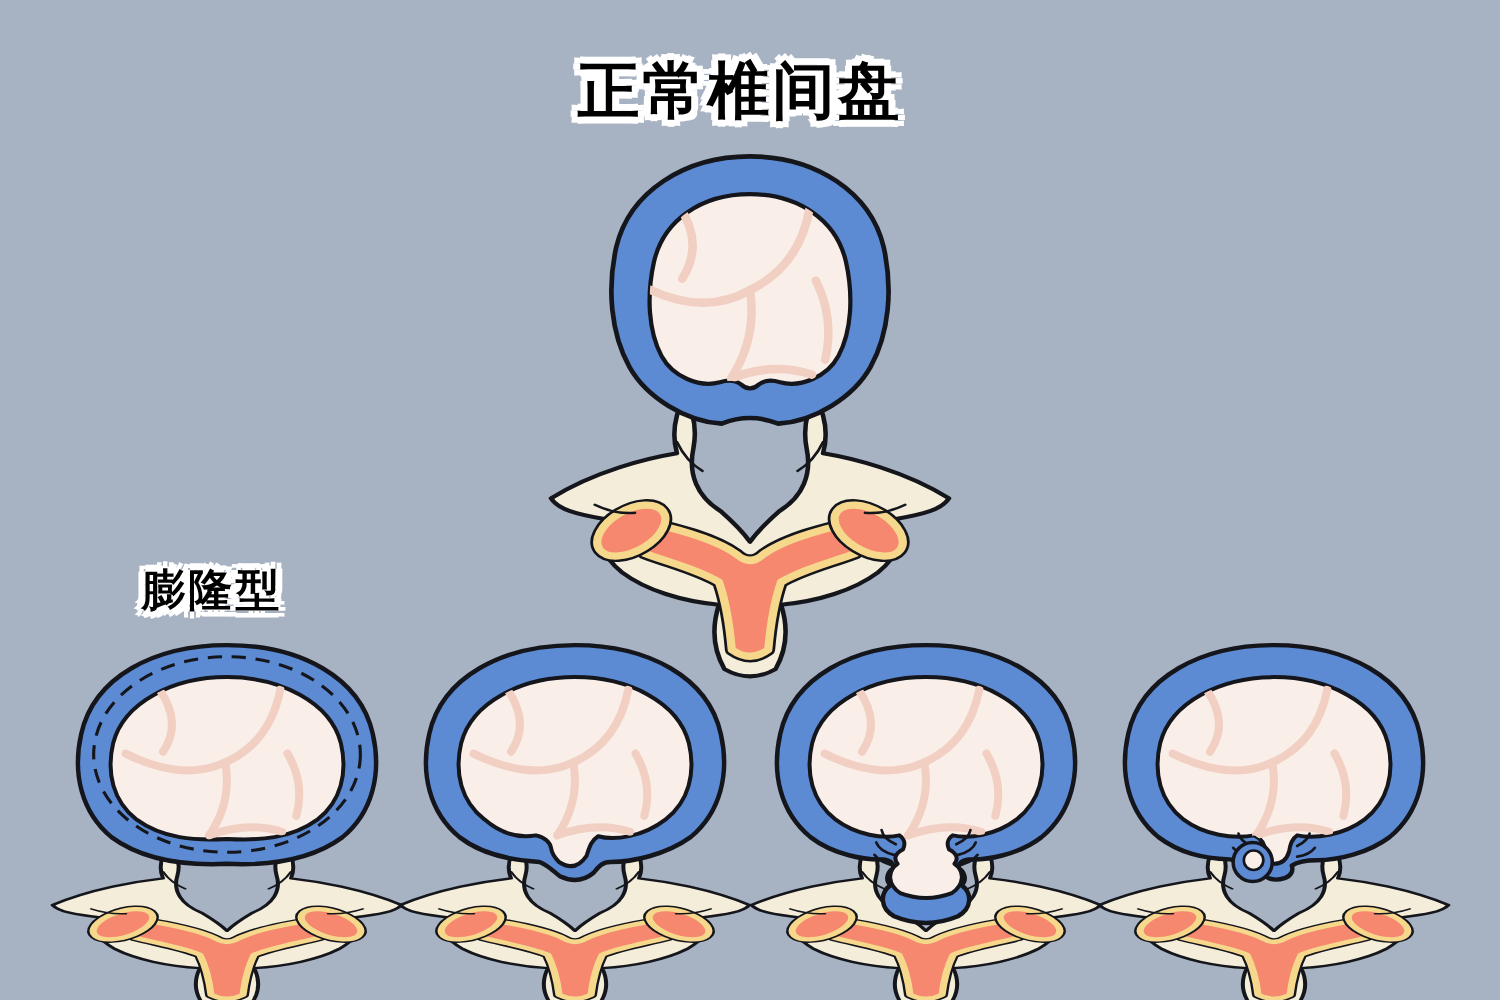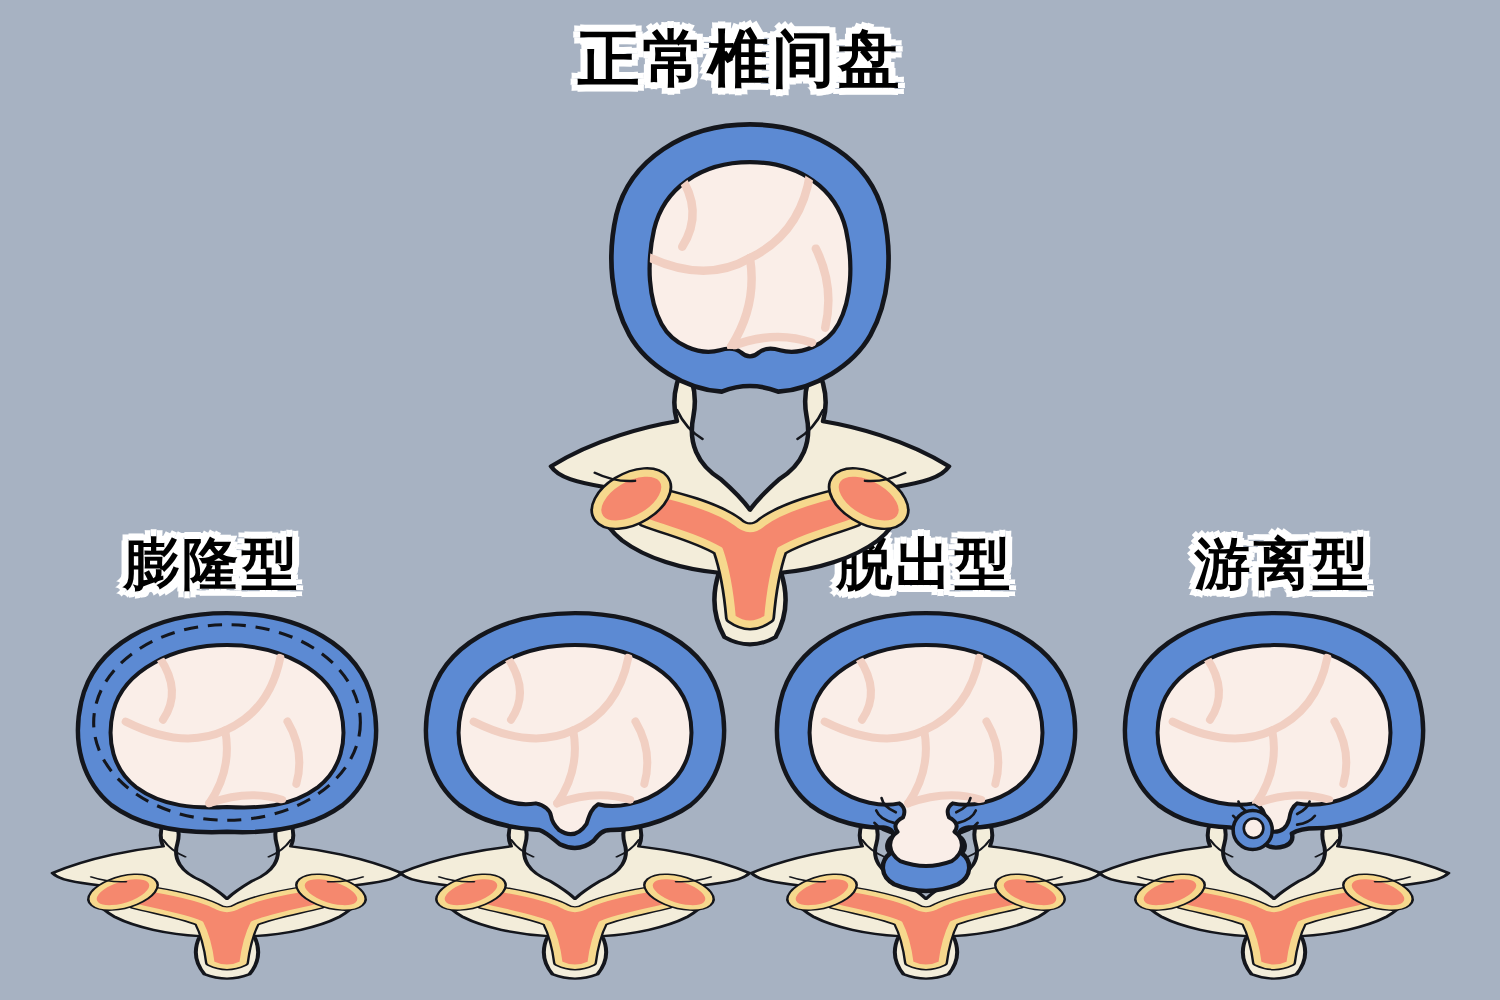--- a/index.html
+++ b/index.html
@@ -1,35 +1,35 @@
 <!DOCTYPE html>
 <html style="--background: #a7b2c2; --annulus-blue: #5c8ad3; --nucleus-pink: #faeee8; --nucleus-lines: #f1cfc2; --bone-cream: #f3edda; --cartilage-yellow: #f6d88d; --muscle-orange: #f5886e; --outline: #14161c; --label-text: #000000; --label-outline: #ffffff;"><head>
 <meta charset="utf-8">
 <style>
   html,body{margin:0;padding:0;}
   body{
     width:1500px;height:1000px;position:relative;overflow:hidden;
     background:var(--background,#a7b2c2);
     font-family:"DejaVu Sans","Liberation Sans",sans-serif;
   }
-  .stage{position:absolute;inset:0;}
+  .stage{position:absolute;inset:0;margin-top:32px;}
   .fig{position:absolute;}
   .label{
     position:absolute;transform:translateX(-50%);
     font-weight:700;color:var(--label-text,#000);white-space:nowrap;
     letter-spacing:3px;line-height:1;
     text-shadow:
       -6px -6px 0 var(--label-outline,#fff), 6px -6px 0 var(--label-outline,#fff),
       -6px  6px 0 var(--label-outline,#fff), 6px  6px 0 var(--label-outline,#fff),
       -7px  0   0 var(--label-outline,#fff), 7px  0   0 var(--label-outline,#fff),
        0   -7px 0 var(--label-outline,#fff), 0    7px 0 var(--label-outline,#fff),
       -5px  0   0 var(--label-outline,#fff), 5px  0   0 var(--label-outline,#fff);
   }
   .label.title{font-size:62px;top:28px;left:740px;}
-  .label.sub{font-size:56px;top:536px;}
+  .label.sub{font-size:44px;top:536px;}
   svg{display:block;overflow:visible;}
   .annulus{fill:var(--annulus-blue,#5c8ad3);stroke:var(--outline,#14161c);stroke-width:5;stroke-linejoin:round;}
   .nucleus{fill:var(--nucleus-pink,#faeee8);stroke:var(--outline,#14161c);stroke-width:4.5;stroke-linejoin:round;}
   .nline{fill:none;stroke:var(--nucleus-lines,#f1cfc2);stroke-width:9;stroke-linecap:round;}
   .bone{fill:var(--bone-cream,#f3edda);stroke:var(--outline,#14161c);stroke-width:5;stroke-linejoin:round;}
   .oblack{fill:none;stroke:var(--outline,#14161c);stroke-width:15;stroke-linejoin:round;}
   .ofill{fill:var(--muscle-orange,#f5886e);stroke:var(--cartilage-yellow,#f6d88d);stroke-width:9;stroke-linejoin:round;}
   .detail{fill:none;stroke:var(--outline,#14161c);stroke-width:3;stroke-linecap:round;}
   .dashedline{fill:none;stroke:var(--outline,#14161c);stroke-width:3.5;stroke-dasharray:16 11;}
   .wavy{fill:none;stroke:var(--outline,#14161c);stroke-width:3;stroke-linecap:round;}
@@ -98,22 +98,20 @@
       <path class="nline" d="M 104 58 Q 130 96 108 128"></path>
       <path class="nline" d="M 160 222 Q 204 206 242 218"></path>
     </g>
   </defs>
 </svg>
 
 <div class="stage">
 
   <div class="label title">正常椎间盘</div>
   <div class="label sub" style="left:212px">膨隆型</div>
-  <div class="label sub" style="left:925px">脱出型</div>
-  <div class="label sub" style="left:1283px">游离型</div>
 
   <div class="fig" style="left:540px;top:105px;width:420px;height:560px">
     <svg width="420" height="560" viewBox="0 0 420 560">
       <use href="#vertebra" x="0" y="255" width="420" height="290"></use>
       <g transform="translate(50,10) scale(0.941)">
         <defs>
           <clipPath id="clip-n">
             <path d="M 170 50 C 222 50 262 78 272 122 C 280 158 278 196 264 222 C 252 244 224 256 202 250 Q 188 246 180 252 Q 170 261 160 252 Q 152 246 138 250 C 116 256 88 244 76 222 C 62 196 60 158 68 122 C 78 78 118 50 170 50 Z"></path>
           </clipPath>
         </defs>

